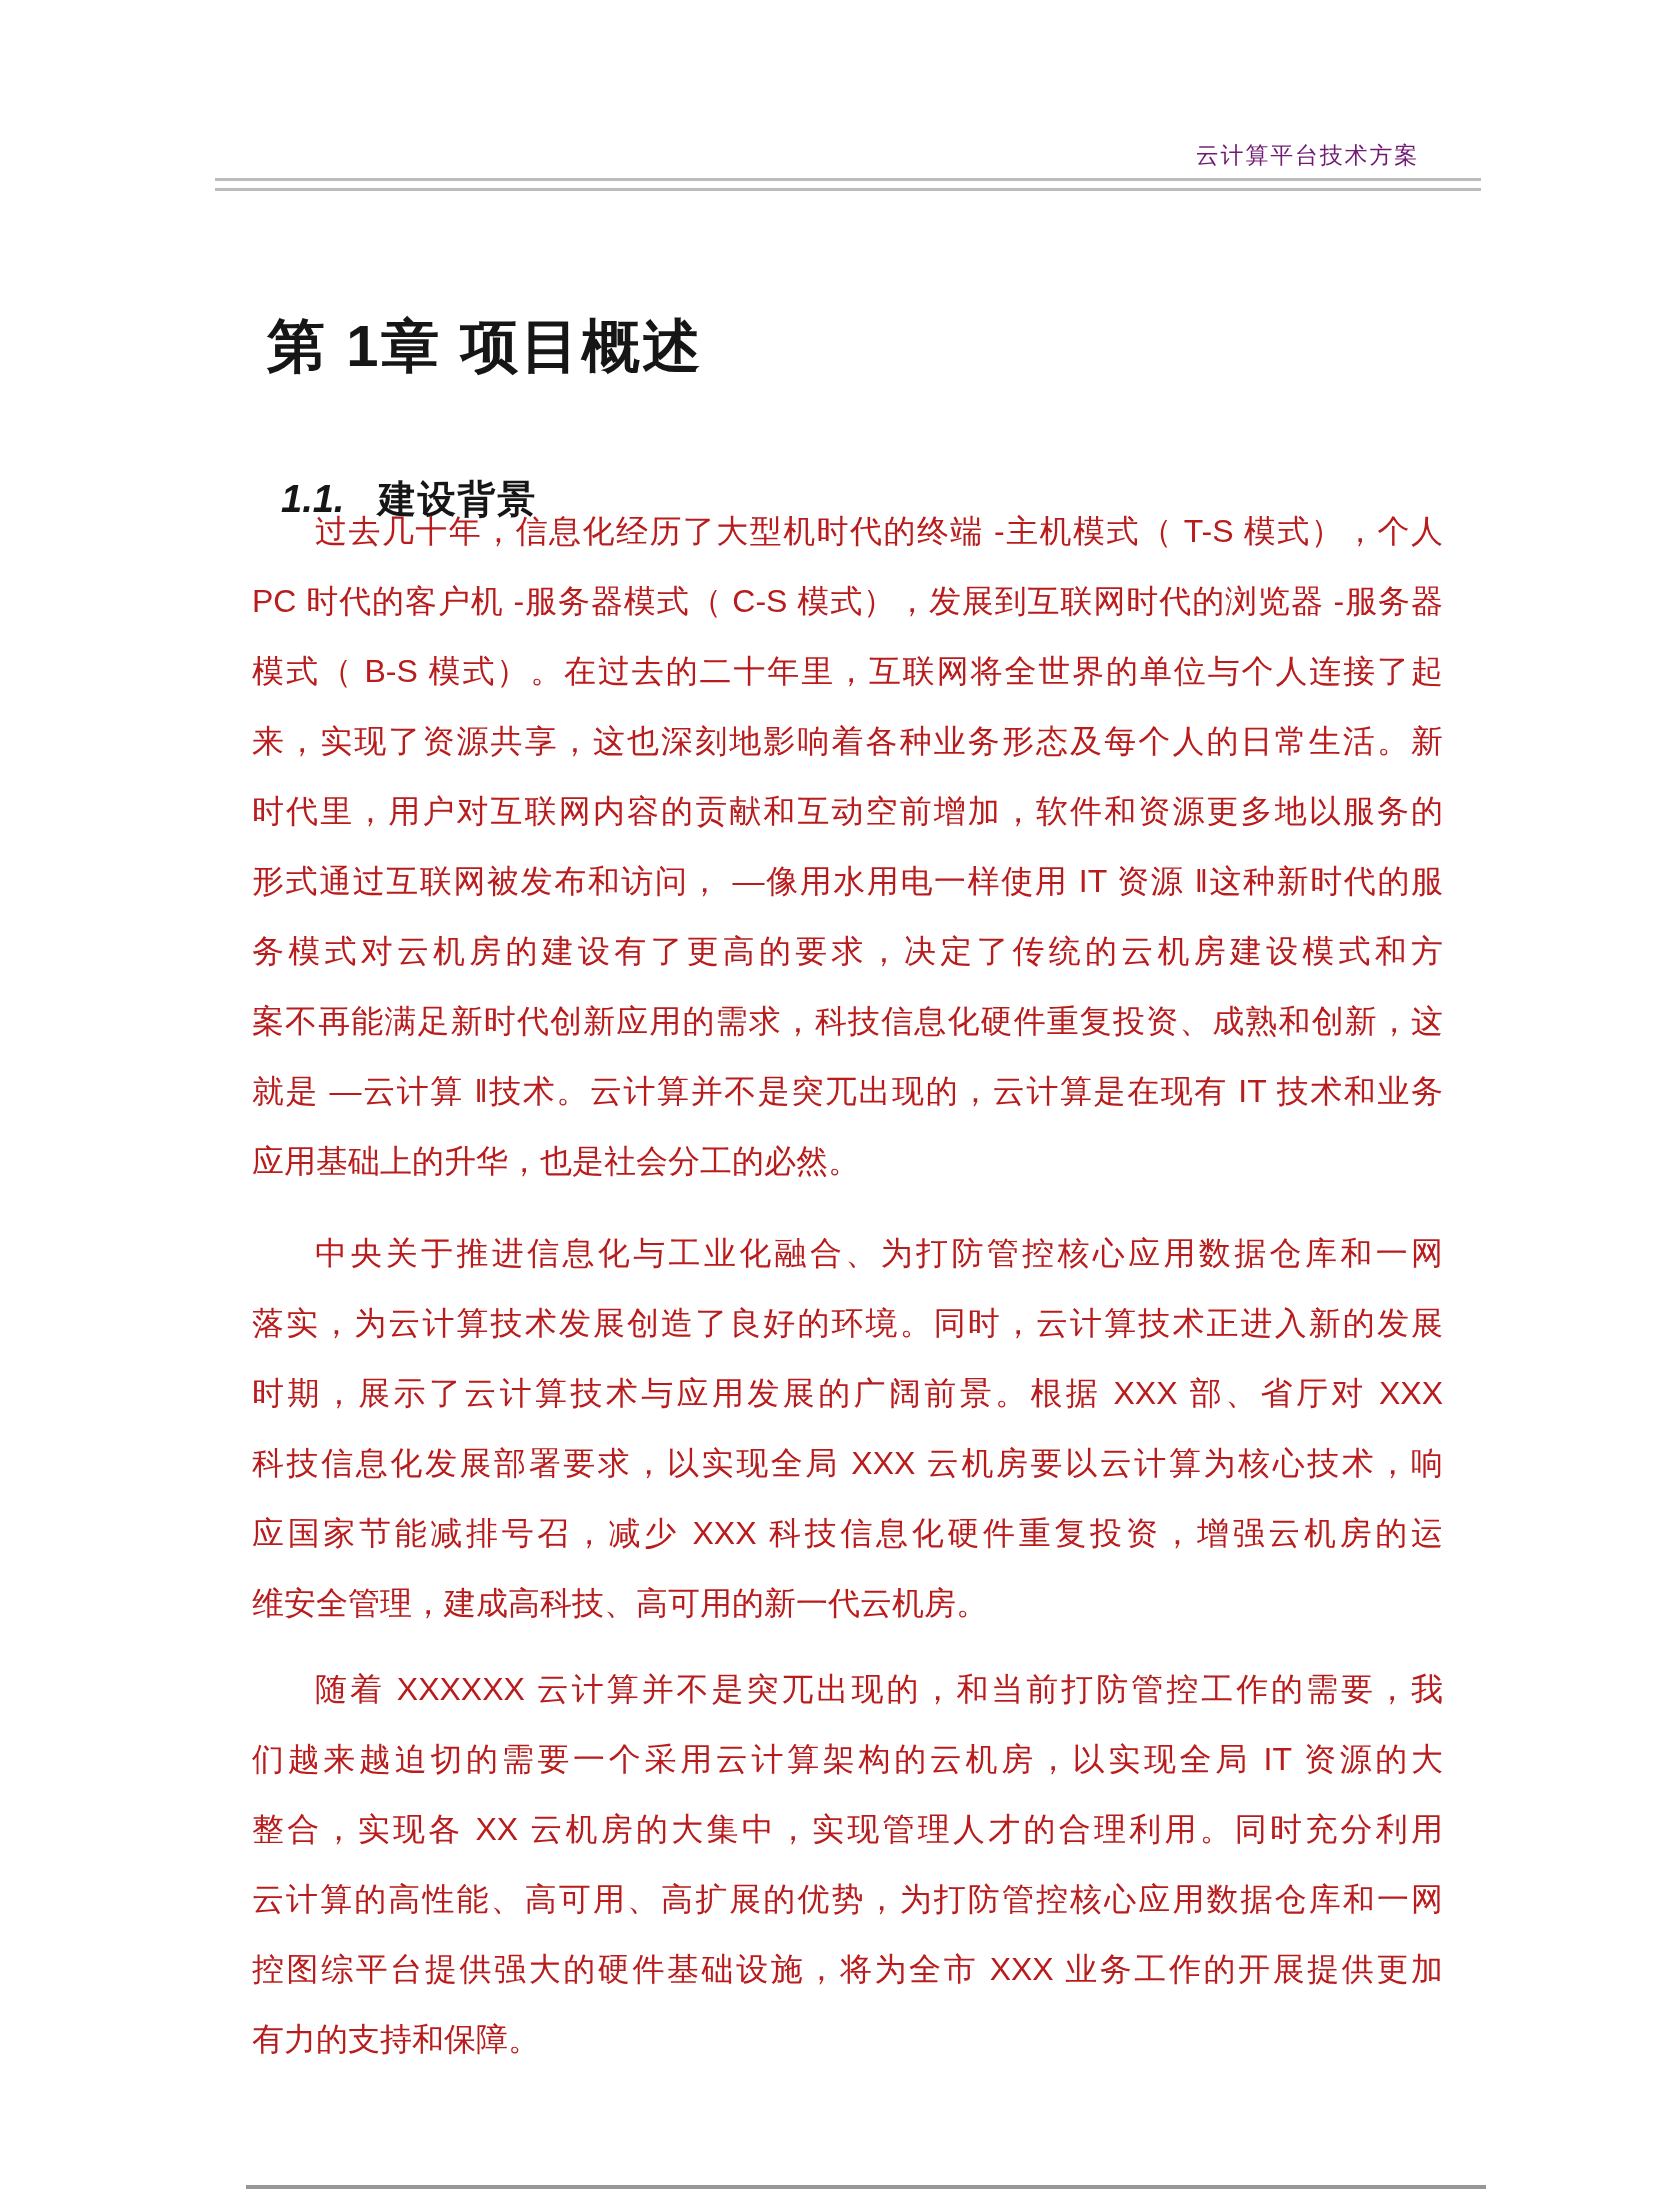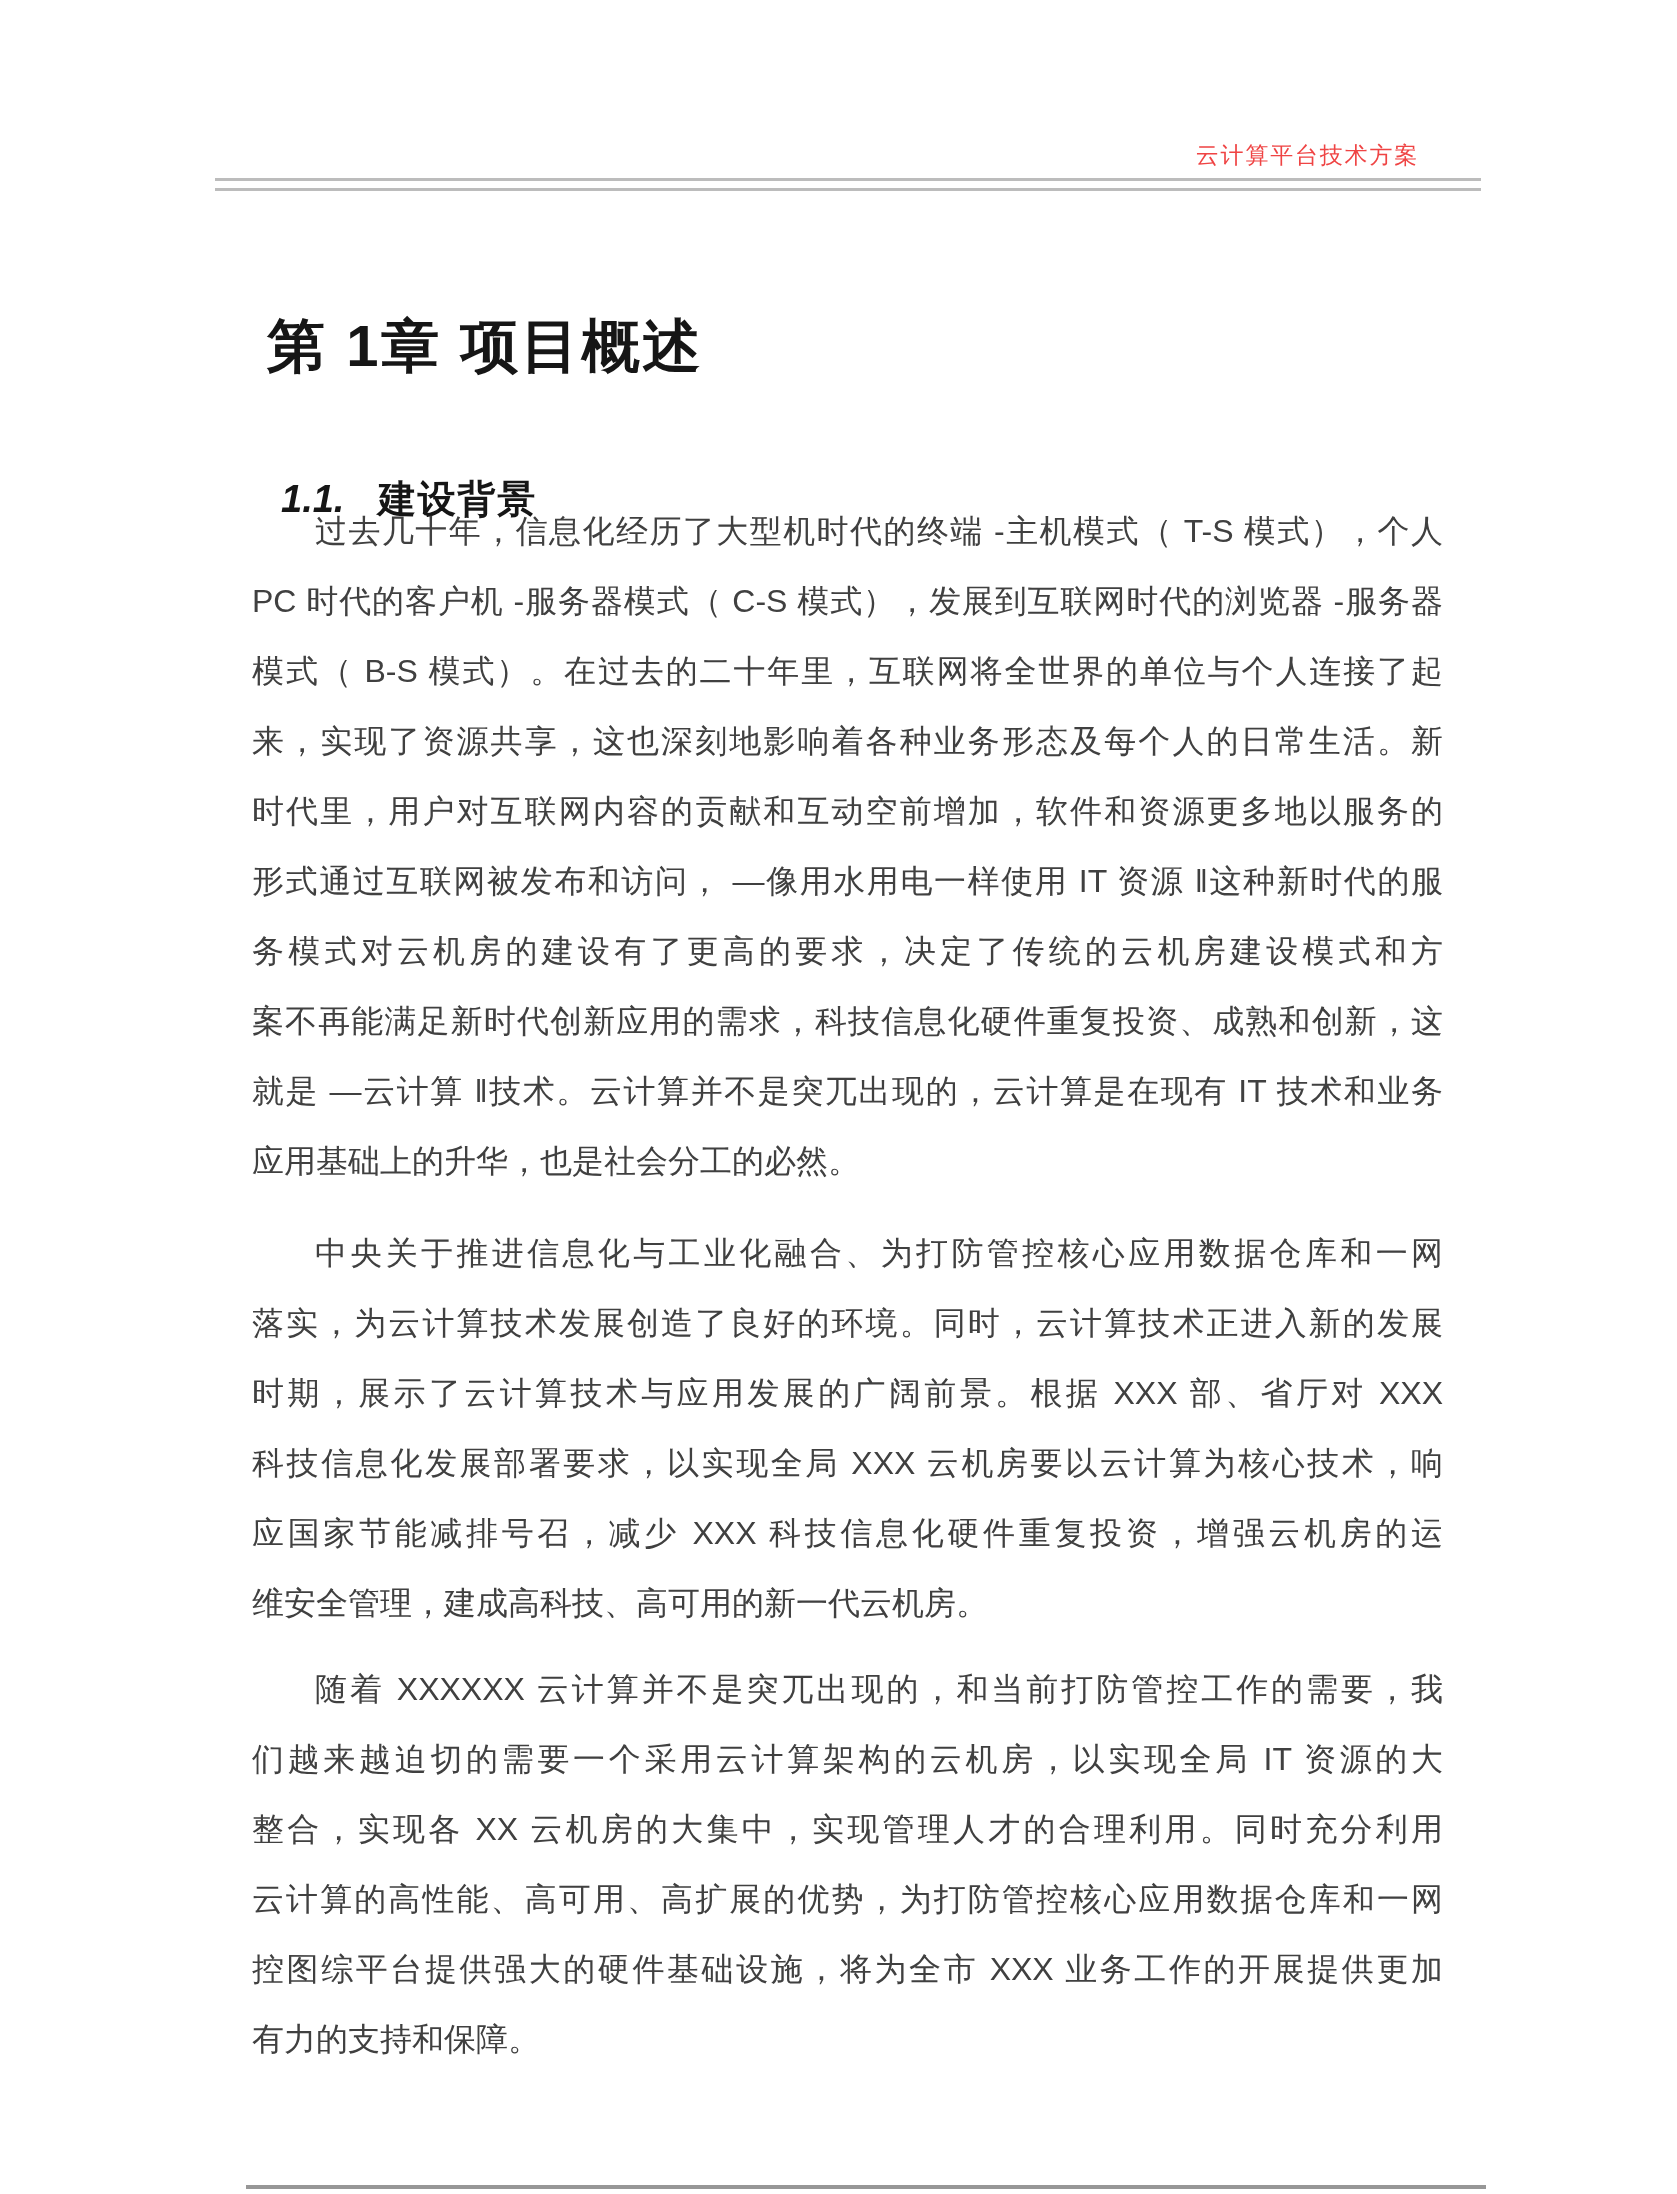--- a/index.html
+++ b/index.html
@@ -13,21 +13,21 @@
     overflow: hidden;
   }
 
   
   .page-header-title {
     position: absolute;
     top: 140px;
     right: 259px;
     font-size: 23px;
     letter-spacing: 1.8px;
-    color: #ef4444;
+    color: #701a75;
     white-space: nowrap;
   }
   .header-rule {
     position: absolute;
     left: 215px;
     top: 178px;
     width: 1266px;
     height: 6.6px;
     border-top: 3.1px solid #bcbcbc;
     border-bottom: 3.1px solid #bcbcbc;
@@ -64,21 +64,21 @@
   .para-1 { top: 496px; }
   .para-2 { top: 1218px; }
   .para-3 { top: 1654px; }
   .line {
     height: 70px;
     line-height: 70px;
     font-size: 32px;
     text-align: justify;
     text-align-last: justify;
     white-space: normal;
-    color: #404040;
+    color: #b91c1c;
   }
   .line.first { padding-left: 63px; }
   .line.last { text-align-last: left; }
 
   
   .footer-rule {
     position: absolute;
     left: 246px;
     top: 2185px;
     width: 1240px;

